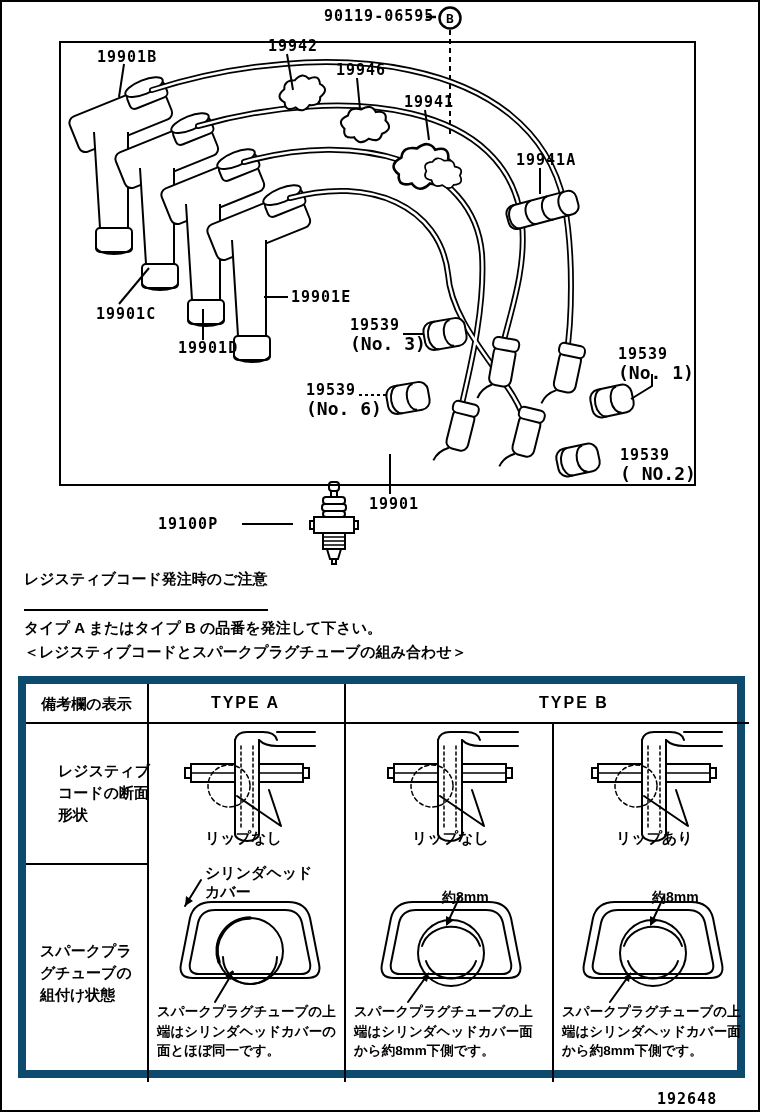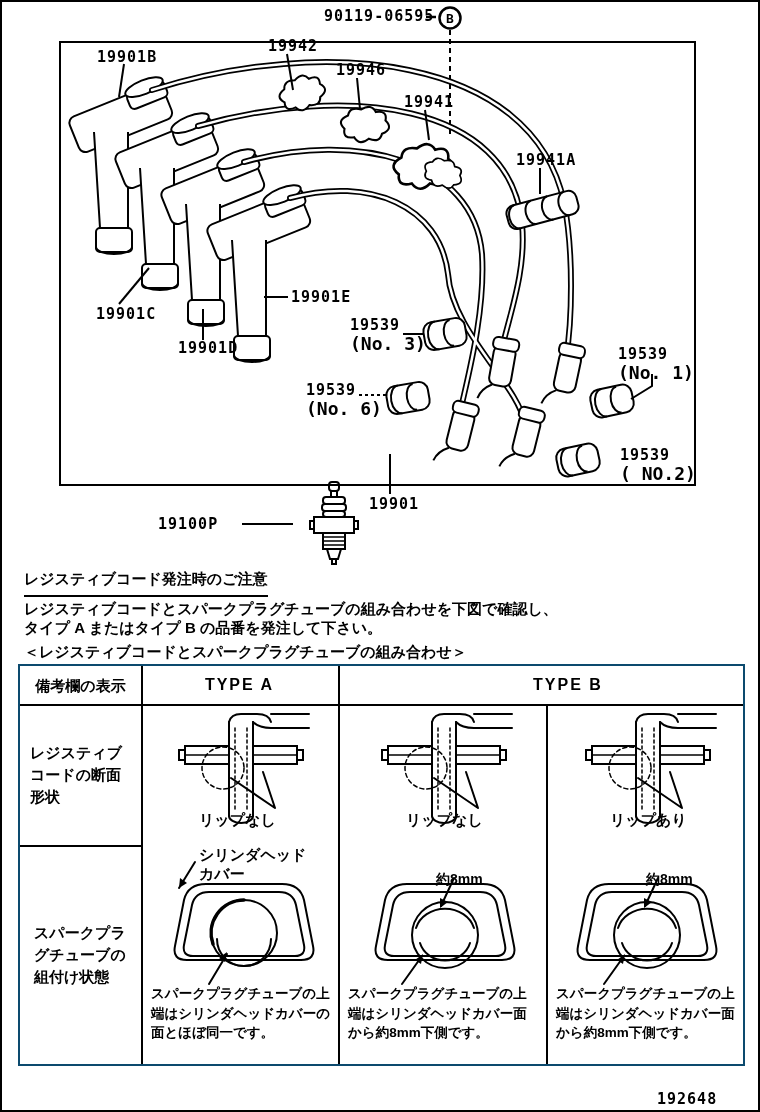--- a/index.html
+++ b/index.html
@@ -7,22 +7,22 @@
         border:2px solid #000;box-sizing:border-box;overflow:hidden;color:#000;}
   .art{position:absolute;left:0;top:0;pointer-events:none;}
   .frame{position:absolute;border:2px solid #000;box-sizing:border-box;}
   .pn{position:absolute;font:bold 15px "DejaVu Sans Mono",monospace;letter-spacing:1px;
       white-space:nowrap;line-height:1.15;}
   .pn .ln1,.pn .ln2{display:block;text-align:left;}
   .pn .ln2{font-size:18px;letter-spacing:0;}
   .jp{position:absolute;font:bold 15px "Liberation Sans","DejaVu Sans",sans-serif;
       line-height:1.35;white-space:nowrap;}
   .jp.wrap{white-space:normal;}
-  .jp.u{border-bottom:2px solid #000;padding-bottom:6px;text-align:center;}
-  .tbl{position:absolute;border:2px solid #0c4a6e;box-sizing:border-box;background:#fff;}
+  .jp.u{border-bottom:2px solid #000;padding-bottom:20px;text-align:center;}
+  .tbl{position:absolute;border:8px solid #0c4a6e;box-sizing:border-box;background:#fff;margin-top:12px;}
   .tline{position:absolute;background:#000;}
   .cell{position:absolute;}
   .hdr{position:absolute;font:bold 16px "Liberation Sans","DejaVu Sans",sans-serif;
        text-align:center;letter-spacing:2px;}
   .rowlab{position:absolute;font:bold 15px "Liberation Sans","DejaVu Sans",sans-serif;
           line-height:1.45;white-space:normal;}
   .cap{position:absolute;font:bold 13.5px "Liberation Sans","DejaVu Sans",sans-serif;
        line-height:1.45;white-space:normal;letter-spacing:0;}
   .cellsvg{position:absolute;}
   .ft{position:absolute;font:bold 15px "DejaVu Sans Mono",monospace;letter-spacing:1px;margin-top:12px;}
@@ -165,37 +165,36 @@
   </span>
   <span class="pn" style="left:618px;top:445px">
     <span class="ln1">19539</span>
     <span class="ln2">( NO.2)</span>
   </span>
 
   <span class="pn" style="left:367px;top:494px">19901</span>
   <span class="pn" style="left:156px;top:514px">19100P</span>
 
   <span class="jp u" style="left:22px;top:567px">レジスティブコード発注時のご注意</span>
-  <span class="jp" style="left:22px;top:597px">レジスティブコードとスパークプラグチューブの組み合わせを下図で確認し、</span>
   <span class="jp" style="left:22px;top:616px">タイプ A またはタイプ B の品番を発注して下さい。</span>
   <span class="jp" style="left:22px;top:640px">＜レジスティブコードとスパークプラグチューブの組み合わせ＞</span>
 
   <div class="tbl" style="left:16px;top:662px;width:727px;height:402px">
 
     <div class="tline" style="left:0;top:38px;width:723px;height:2px"></div>
     <div class="tline" style="left:121px;top:0;width:2px;height:398px"></div>
     <div class="tline" style="left:318px;top:0;width:2px;height:398px"></div>
     <div class="tline" style="left:526px;top:38px;width:2px;height:360px"></div>
     <div class="tline" style="left:0;top:179px;width:121px;height:2px"></div>
 
     <span class="hdr" style="left:0;top:11px;width:121px;letter-spacing:0;font-size:15px">備考欄の表示</span>
     <span class="hdr" style="left:121px;top:10px;width:197px">TYPE A</span>
     <span class="hdr" style="left:318px;top:10px;width:460px">TYPE B</span>
 
-    <span class="rowlab" style="left:10px;top:76px;width:100px">レジスティブコードの断面形状</span>
+    <span class="rowlab" style="left:32px;top:76px;width:100px">レジスティブコードの断面形状</span>
     <span class="rowlab" style="left:14px;top:256px;width:100px">スパークプラグチューブの組付け状態</span>
 
     <div class="cell" style="left:123px;top:40px;width:195px;height:358px">
       <svg class="cellsvg" style="left:28px;top:6px" width="140" height="118" viewBox="0 0 140 118" fill="none" stroke="#000" stroke-width="2" stroke-linecap="round">
         <path d="M58,10 V104 M82,10 V104"></path>
         <path d="M58,104 a12,7 0 0 0 24,0"></path>
         <path d="M64,16 V100 M76,16 V100" stroke-dasharray="3,3" stroke-width="1.5"></path>
         <path d="M58,10 q2,-8 12,-8 h16 q12,0 14,8"></path>
         <path d="M100,2 h38 M100,16 h38"></path>
         <path d="M82,10 q6,6 18,6"></path>

